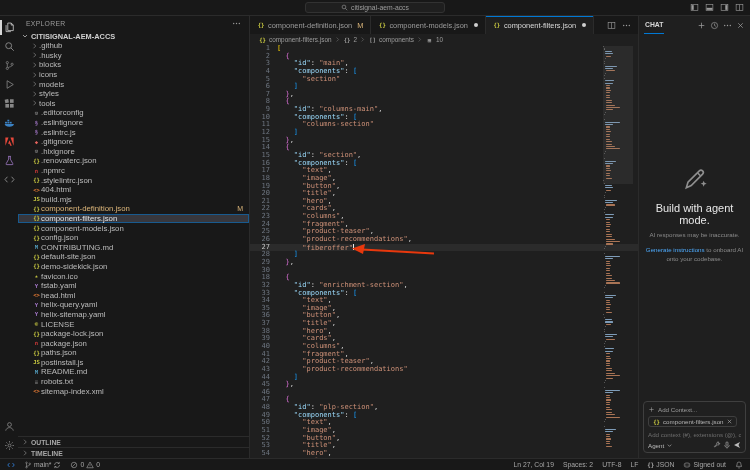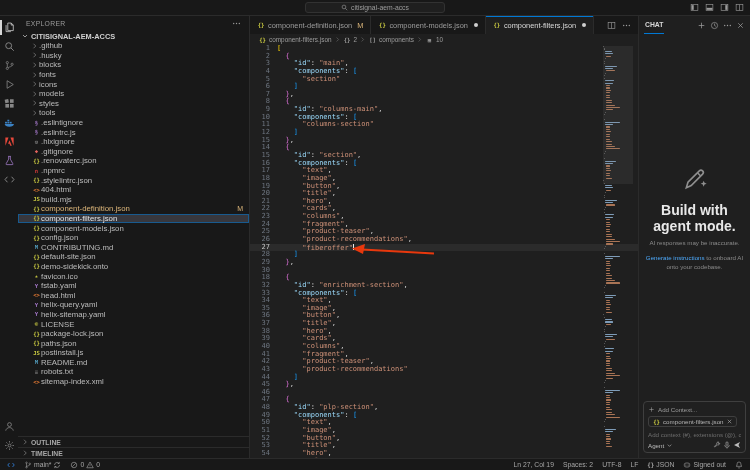--- a/index.html
+++ b/index.html
@@ -63,21 +63,21 @@
   .mm-slider{position:absolute;top:0;left:-2px;right:-2px;height:138px;background:rgba(121,121,121,.13);pointer-events:none}
 
   
   .chat{width:112px;background:#1f1f1f;border-left:1px solid #2b2b2b;display:flex;flex-direction:column;flex:none;position:relative}
   .chat-header{height:18px;display:flex;align-items:center;padding:0 5px;gap:5px;flex:none}
   .chat-title{height:100%;display:flex;align-items:center;font-size:6.8px;font-weight:700;color:#dadada;border-bottom:1px solid #0078d4;padding:0 1px}
   .ch-icons{margin-left:auto;display:flex;gap:4px;color:#9d9d9d}
   .chat-body{flex:1;position:relative}
   .welcome{position:absolute;top:132px;left:6px;right:6px;text-align:center}
   .welcome-icon{width:26px;height:26px;margin:0 auto;color:#8f8f8f}
-  .welcome-title{font-size:14px;font-weight:700;color:#e8e8e8;margin:8px 0 5px}
+  .welcome-title{font-size:11px;font-weight:400;color:#e8e8e8;margin:8px 0 5px}
   .welcome-note{font-size:6.2px;color:#8b8b8b;margin-bottom:7px}
   .welcome-more{font-size:6.2px;color:#8b8b8b;line-height:1.5}
   .link{color:#4daafc;text-decoration:none;cursor:pointer}
   .chat-inputbox{position:absolute;left:4px;right:4px;bottom:5px;border:1px solid #3f3f3f;border-radius:4px;background:#202020;padding:4px 4px 3px;display:flex;flex-direction:column;gap:3.5px;font-size:6.2px;color:#9d9d9d}
   .ci-row{display:flex;align-items:center;gap:3px}
   .ci-chip{display:inline-flex;align-items:center;gap:2px;border:1px solid #3f3f3f;border-radius:3px;padding:1px 3px;width:fit-content;max-width:100%;white-space:nowrap;overflow:hidden;color:#b5b5b5}
   .ci-placeholder{color:#6e6e6e;white-space:nowrap;overflow:hidden}
   .ci-bottom{display:flex;align-items:center;gap:2px;color:#bdbdbd}
   .ci-bottom .spacer{flex:1}
 
@@ -276,76 +276,73 @@
             </svg>
           </span>
           <span class="t-label">blocks</span>
         </div>
         <div class="tree-row">
           <span class="t-chev icw">
             <svg viewBox="0 0 16 16">
               <path d="M6 3.5L10.5 8 6 12.5" fill="none" stroke="currentColor" stroke-width="1.4"></path>
             </svg>
           </span>
-          <span class="t-label">fonts</span>
+          <span class="t-label">icons</span>
         </div>
         <div class="tree-row">
           <span class="t-chev icw">
             <svg viewBox="0 0 16 16">
               <path d="M6 3.5L10.5 8 6 12.5" fill="none" stroke="currentColor" stroke-width="1.4"></path>
             </svg>
           </span>
-          <span class="t-label">icons</span>
+          <span class="t-label">models</span>
         </div>
         <div class="tree-row">
           <span class="t-chev icw">
             <svg viewBox="0 0 16 16">
               <path d="M6 3.5L10.5 8 6 12.5" fill="none" stroke="currentColor" stroke-width="1.4"></path>
             </svg>
           </span>
-          <span class="t-label">models</span>
+          <span class="t-label">styles</span>
         </div>
         <div class="tree-row">
           <span class="t-chev icw">
             <svg viewBox="0 0 16 16">
               <path d="M6 3.5L10.5 8 6 12.5" fill="none" stroke="currentColor" stroke-width="1.4"></path>
             </svg>
           </span>
-          <span class="t-label">styles</span>
-        </div>
-        <div class="tree-row">
-          <span class="t-chev icw">
-            <svg viewBox="0 0 16 16">
-              <path d="M6 3.5L10.5 8 6 12.5" fill="none" stroke="currentColor" stroke-width="1.4"></path>
-            </svg>
-          </span>
           <span class="t-label">tools</span>
+        </div>
+        <div class="tree-row">
+          <span class="t-pad"></span>
+          <span class="t-ficon" style="color:#8a8a8a">⚙</span>
+          <span class="t-label">.editorconfig</span>
         </div>
         <div class="tree-row">
           <span class="t-pad"></span>
           <span class="t-ficon" style="color:#a074c4">§</span>
           <span class="t-label">.eslintignore</span>
         </div>
         <div class="tree-row">
           <span class="t-pad"></span>
           <span class="t-ficon" style="color:#a074c4">§</span>
           <span class="t-label">.eslintrc.js</span>
         </div>
         <div class="tree-row">
           <span class="t-pad"></span>
+          <span class="t-ficon" style="color:#e8655f">◆</span>
+          <span class="t-label">.gitignore</span>
+        </div>
+        <div class="tree-row">
+          <span class="t-pad"></span>
           <span class="t-ficon" style="color:#8a8a8a">⚙</span>
           <span class="t-label">.hlxignore</span>
         </div>
         <div class="tree-row">
           <span class="t-pad"></span>
-          <span class="t-ficon" style="color:#e8655f">◆</span>
-          <span class="t-label">.gitignore</span>
-        </div>
-        <div class="tree-row">
-          <span class="t-pad"></span>
           <span class="t-ficon" style="color:#cbcb41">{}</span>
           <span class="t-label">.renovaterc.json</span>
         </div>
         <div class="tree-row">
           <span class="t-pad"></span>
           <span class="t-ficon" style="color:#cb3837">n</span>
           <span class="t-label">.npmrc</span>
         </div>
         <div class="tree-row">
           <span class="t-pad"></span>
@@ -389,21 +386,21 @@
           <span class="t-label">CONTRIBUTING.md</span>
         </div>
         <div class="tree-row">
           <span class="t-pad"></span>
           <span class="t-ficon" style="color:#cbcb41">{}</span>
           <span class="t-label">default-site.json</span>
         </div>
         <div class="tree-row">
           <span class="t-pad"></span>
           <span class="t-ficon" style="color:#cbcb41">{}</span>
-          <span class="t-label">demo-sidekick.onto</span>
+          <span class="t-label">demo-sidekick.json</span>
         </div>
         <div class="tree-row">
           <span class="t-pad"></span>
           <span class="t-ficon" style="color:#cbcb41">★</span>
           <span class="t-label">favicon.ico</span>
         </div>
         <div class="tree-row">
           <span class="t-pad"></span>
           <span class="t-ficon" style="color:#a074c4">Y</span>
           <span class="t-label">fstab.yaml</span>
@@ -425,20 +422,25 @@
         </div>
         <div class="tree-row">
           <span class="t-pad"></span>
           <span class="t-ficon" style="color:#cbcb41">©</span>
           <span class="t-label">LICENSE</span>
         </div>
         <div class="tree-row">
           <span class="t-pad"></span>
           <span class="t-ficon" style="color:#cbcb41">{}</span>
           <span class="t-label">package-lock.json</span>
+        </div>
+        <div class="tree-row">
+          <span class="t-pad"></span>
+          <span class="t-ficon" style="color:#cb3837">n</span>
+          <span class="t-label">package.json</span>
         </div>
         <div class="tree-row">
           <span class="t-pad"></span>
           <span class="t-ficon" style="color:#cbcb41">{}</span>
           <span class="t-label">paths.json</span>
         </div>
         <div class="tree-row">
           <span class="t-pad"></span>
           <span class="t-ficon" style="color:#cbcb41">JS</span>
           <span class="t-label">postinstall.js</span>

